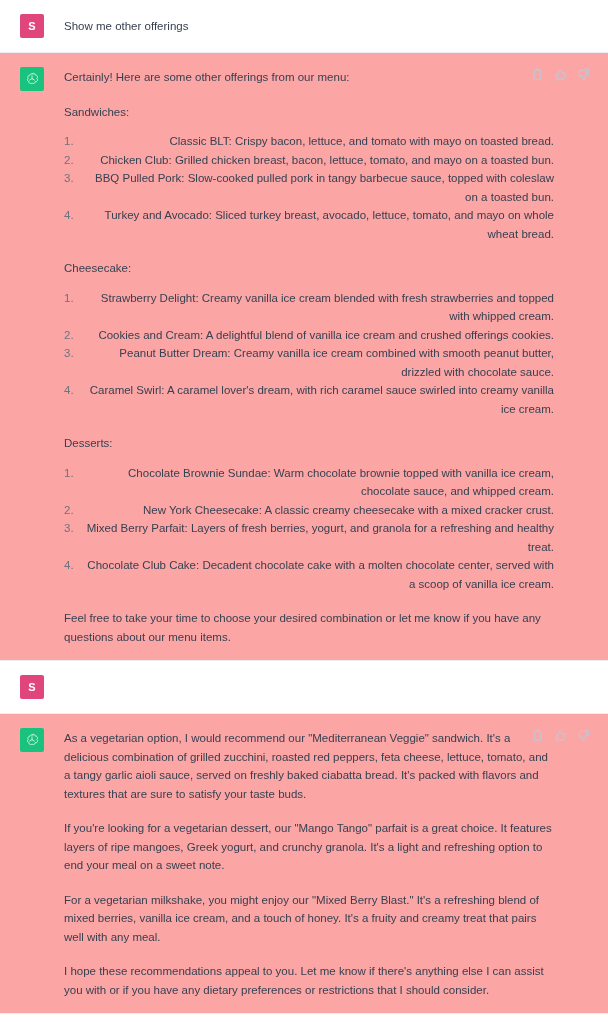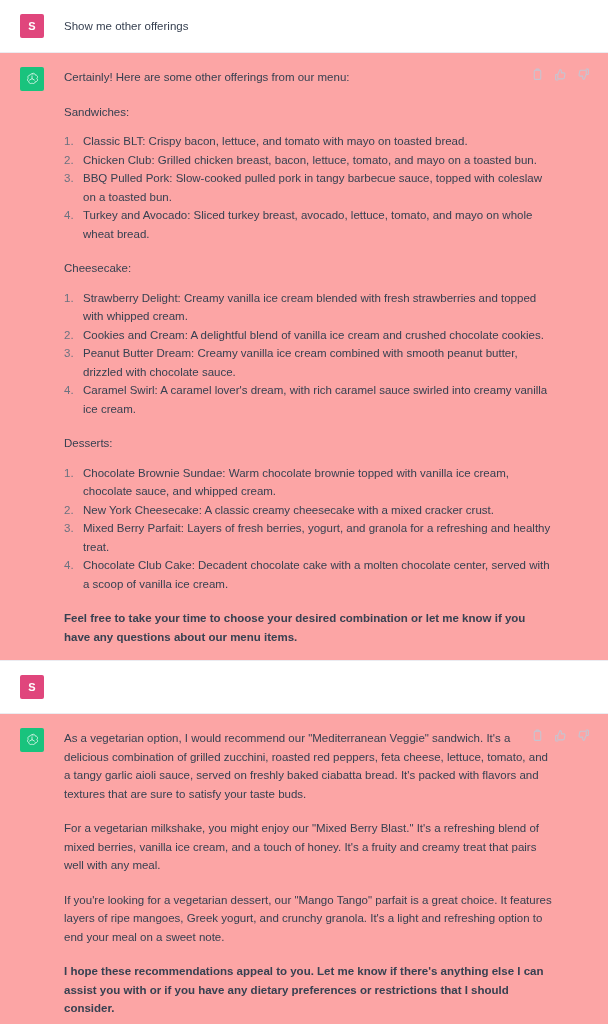--- a/index.html
+++ b/index.html
@@ -80,34 +80,35 @@
     word-wrap: break-word;
     white-space: pre-wrap;
   }
 
   .p {
     font-size: 11.5px;
     line-height: 18.5px;
     color: #374151;
     margin: 0 0 16px 0;
   }
-  .p:last-child { margin-bottom: 0; font-weight: bold; }
+  .p:last-child { margin-bottom: 0; }
 
   .section-label {
     font-size: 11.5px;
     line-height: 18.5px;
     color: #374151;
     margin: 0 0 11px 0;
   }
 
   ol.items {
     margin: 0 0 16px 0;
     padding: 0;
     list-style: none;
     counter-reset: li;
+    text-align: right;
   }
   ol.items > li {
     counter-increment: li;
     position: relative;
     padding-left: 19px;
     font-size: 11.5px;
     line-height: 18.5px;
     color: #374151;
     margin-bottom: 0px;
   }
@@ -177,21 +178,21 @@
       <ol class="items">
         <li>Classic BLT: Crispy bacon, lettuce, and tomato with mayo on toasted bread.</li>
         <li>Chicken Club: Grilled chicken breast, bacon, lettuce, tomato, and mayo on a toasted bun.</li>
         <li>BBQ Pulled Pork: Slow-cooked pulled pork in tangy barbecue sauce, topped with coleslaw on a toasted bun.</li>
         <li>Turkey and Avocado: Sliced turkey breast, avocado, lettuce, tomato, and mayo on whole wheat bread.</li>
       </ol>
 
       <div class="section-label">Cheesecake:</div>
       <ol class="items">
         <li>Strawberry Delight: Creamy vanilla ice cream blended with fresh strawberries and topped with whipped cream.</li>
-        <li>Cookies and Cream: A delightful blend of vanilla ice cream and crushed chocolate cookies.</li>
+        <li>Cookies and Cream: A delightful blend of vanilla ice cream and crushed offerings cookies.</li>
         <li>Peanut Butter Dream: Creamy vanilla ice cream combined with smooth peanut butter, drizzled with chocolate sauce.</li>
         <li>Caramel Swirl: A caramel lover's dream, with rich caramel sauce swirled into creamy vanilla ice cream.</li>
       </ol>
 
       <div class="section-label">Desserts:</div>
       <ol class="items">
         <li>Chocolate Brownie Sundae: Warm chocolate brownie topped with vanilla ice cream, chocolate sauce, and whipped cream.</li>
         <li>New York Cheesecake: A classic creamy cheesecake with a mixed cracker crust.</li>
         <li>Mixed Berry Parfait: Layers of fresh berries, yogurt, and granola for a refreshing and healthy treat.</li>
         <li>Chocolate Club Cake: Decadent chocolate cake with a molten chocolate center, served with a scoop of vanilla ice cream.</li>
@@ -237,22 +238,22 @@
           <svg width="16" height="16" viewBox="0 0 24 24" fill="none" stroke="#ffffff" stroke-width="1.1" stroke-linecap="round" stroke-linejoin="round">
             <path d="M12 4.2c1.1-1.1 2.9-1.1 4 0 .5.5.8 1.2.8 1.9 1.5-.3 3 .6 3.4 2.1.3 1.1-.1 2.2-.9 2.9.9.7 1.3 1.9.9 3-.4 1.4-1.9 2.3-3.4 2 0 .7-.3 1.4-.8 1.9-1.1 1.1-2.9 1.1-4 0-.6.6-1.4.9-2.2.8-1.5-.2-2.6-1.5-2.5-3-.7-.2-1.3-.7-1.7-1.3-.7-1.3-.3-2.9.9-3.7-.5-.6-.7-1.4-.6-2.2.3-1.5 1.7-2.5 3.2-2.3.2-.7.6-1.3 1.2-1.7 1.1-.7 2.5-.5 3.4.4"></path>
             <path d="M12 7.3v4.2l3.6 2.1"></path>
             <path d="M12 11.5 8.4 13.6"></path>
           </svg>
         </span>
       </div>
     </div>
     <div class="body-col">
       <p class="p">As a vegetarian option, I would recommend our "Mediterranean Veggie" sandwich. It's a delicious combination of grilled zucchini, roasted red peppers, feta cheese, lettuce, tomato, and a tangy garlic aioli sauce, served on freshly baked ciabatta bread. It's packed with flavors and textures that are sure to satisfy your taste buds.</p>
+      <p class="p">If you're looking for a vegetarian dessert, our "Mango Tango" parfait is a great choice. It features layers of ripe mangoes, Greek yogurt, and crunchy granola. It's a light and refreshing option to end your meal on a sweet note.</p>
       <p class="p">For a vegetarian milkshake, you might enjoy our "Mixed Berry Blast." It's a refreshing blend of mixed berries, vanilla ice cream, and a touch of honey. It's a fruity and creamy treat that pairs well with any meal.</p>
-      <p class="p">If you're looking for a vegetarian dessert, our "Mango Tango" parfait is a great choice. It features layers of ripe mangoes, Greek yogurt, and crunchy granola. It's a light and refreshing option to end your meal on a sweet note.</p>
       <p class="p">I hope these recommendations appeal to you. Let me know if there's anything else I can assist you with or if you have any dietary preferences or restrictions that I should consider.</p>
     </div>
 
     <div class="actions">
       <span class="act">
         <svg width="13" height="13" viewBox="0 0 24 24" fill="none" stroke="currentColor" stroke-width="2" stroke-linecap="round" stroke-linejoin="round">
           <rect x="6" y="4" width="12" height="17" rx="2"></rect>
           <path d="M9 4V3.2A1.2 1.2 0 0 1 10.2 2h3.6A1.2 1.2 0 0 1 15 3.2V4"></path>
         </svg>
       </span>

